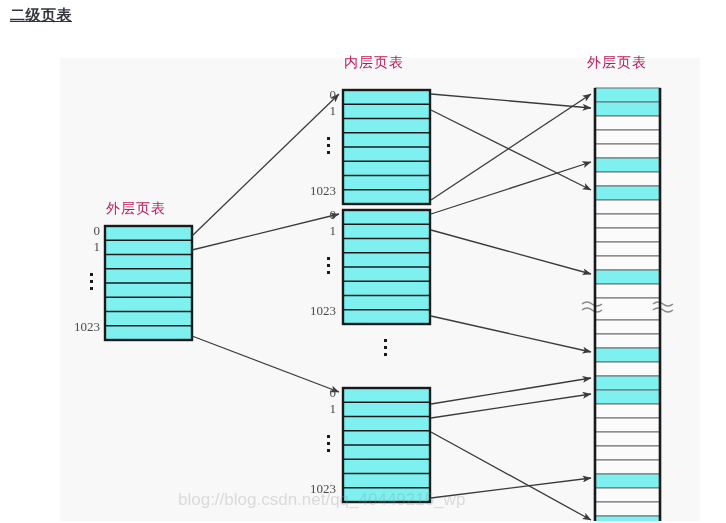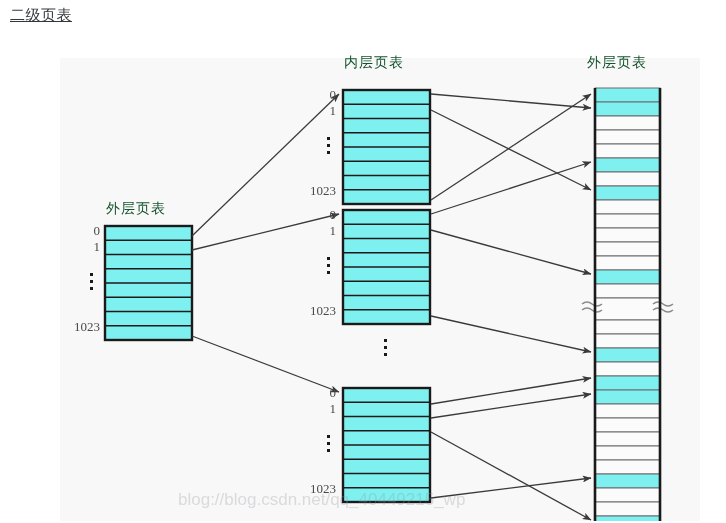--- a/index.html
+++ b/index.html
@@ -5,35 +5,35 @@
   html,body{margin:0;padding:0;}
   body{
     width:726px;height:523px;
     background:#ffffff;
     font-family:"Liberation Sans","DejaVu Sans",sans-serif;
     overflow:hidden;
     position:relative;
   }
   #page-title{
     position:absolute;left:10px;top:6px;
-    font-size:15px;font-weight:normal;color:#33373d;
+    font-size:15px;font-weight:bold;color:#33373d;
     text-decoration:underline;
     letter-spacing:0.5px;
     white-space:nowrap;
   }
   #diagram{
     position:absolute;left:60px;top:58px;
     width:640px;height:463px;
     background:#f8f8f8;
   }
   svg#canvas{position:absolute;left:0;top:0;width:640px;height:463px;display:block;}
 
   .tbl-title{
     position:absolute;
-    font-size:14px;color:#14532d;
+    font-size:14px;color:#be185d;
     white-space:nowrap;
     letter-spacing:1px;
   }
   .idx{
     position:absolute;
     font-size:13px;color:#4a4a4a;
     font-family:"Liberation Serif","DejaVu Serif",serif;
     white-space:nowrap;
     text-align:right;
   }

